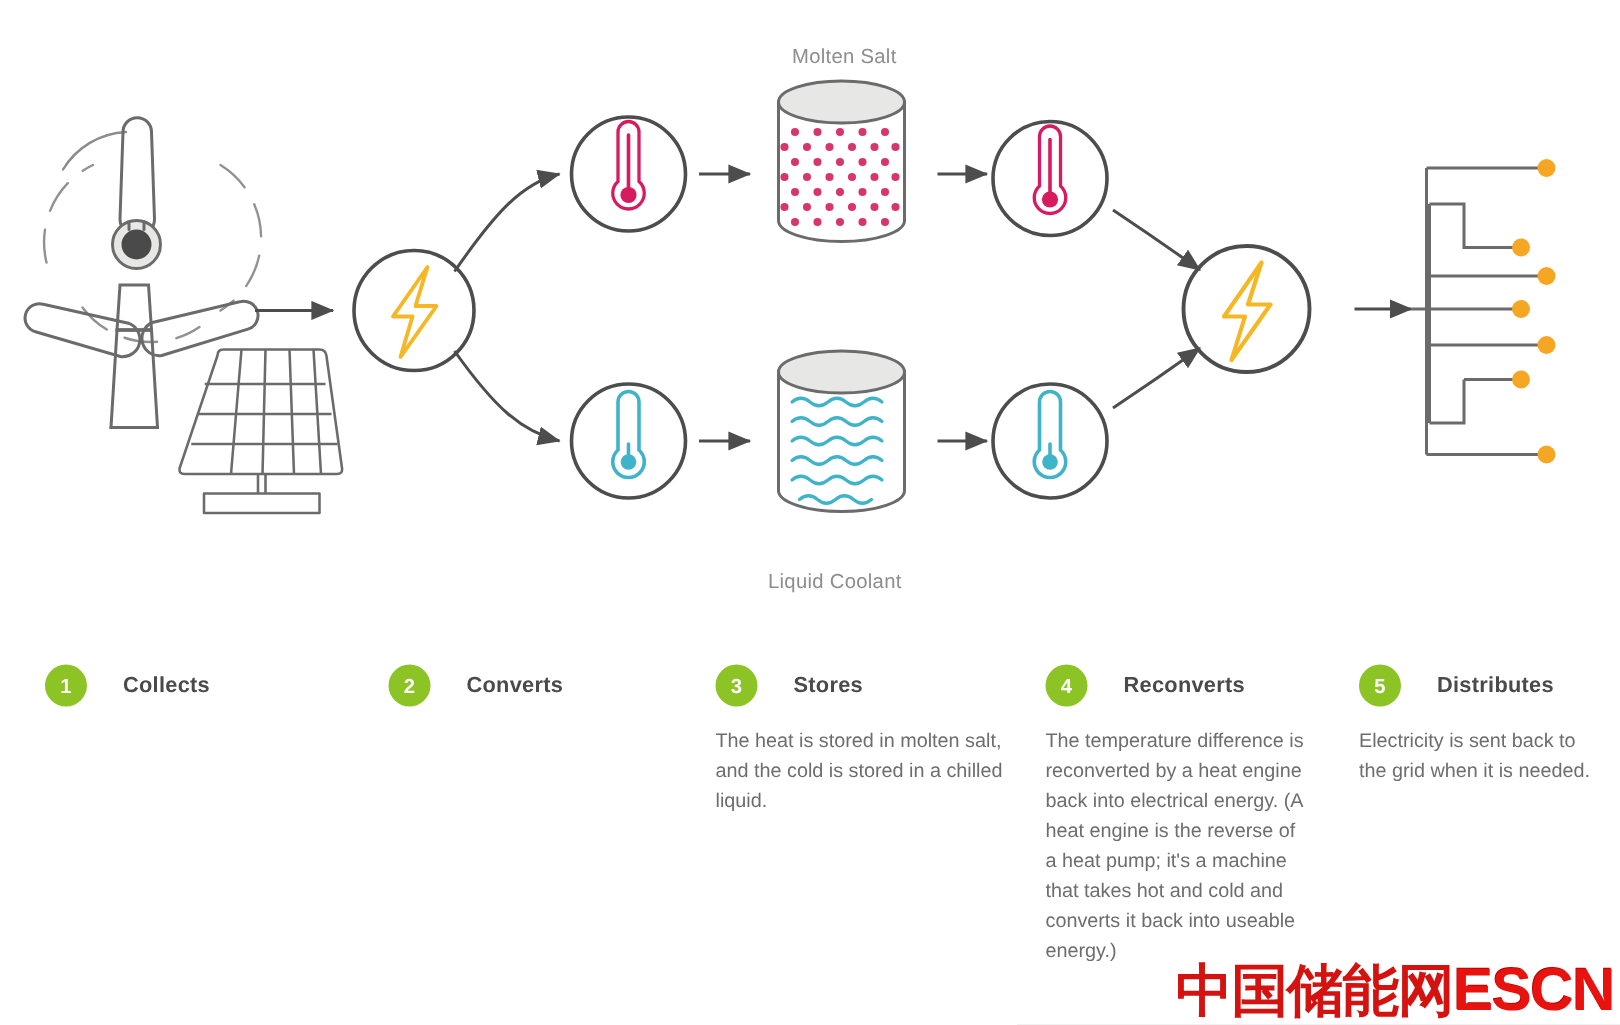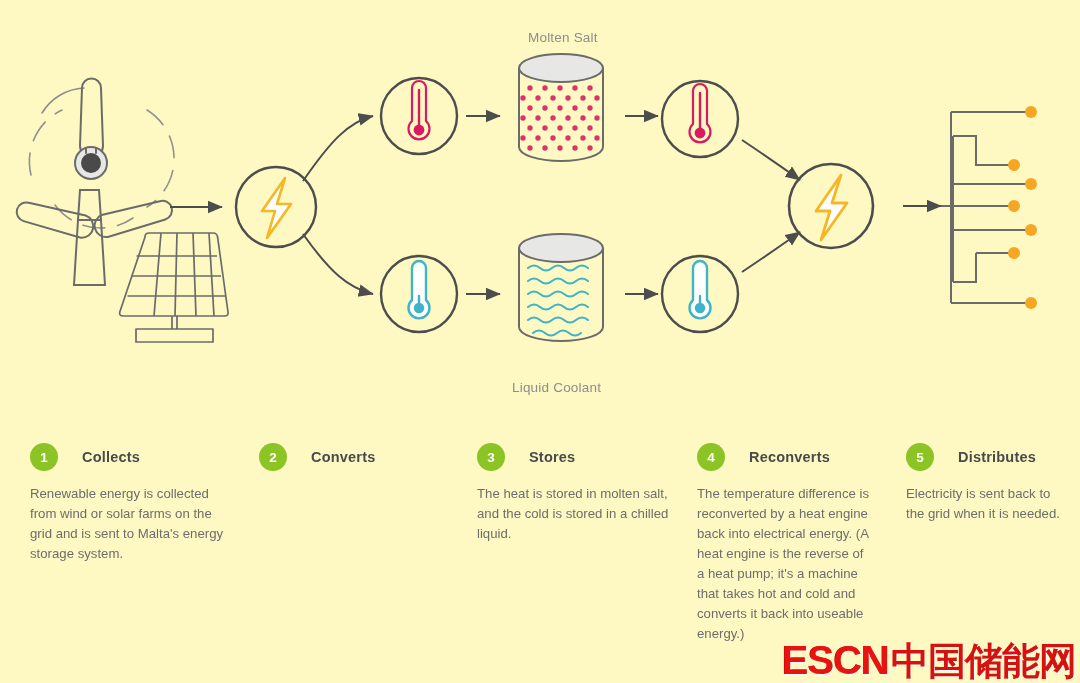--- a/index.html
+++ b/index.html
@@ -2,21 +2,21 @@
 <html><head>
 <meta charset="utf-8">
 <style>
   * { box-sizing: border-box; margin: 0; padding: 0; }
   html, body {
     width: 1080px; height: 683px;
     background: #e7e7e5;
     font-family: "Liberation Sans", sans-serif;
     overflow: hidden;
   }
-  #root { position: relative; width: 1080px; height: 683px; background: #fef9c3; }
+  #root { position: relative; width: 1080px; height: 683px; background: #ffffff; }
 
   
   #diagram { position: absolute; left: 0; top: 0; width: 1080px; height: 420px; }
   .cap {
     position: absolute;
     font-size: 13.5px;
     color: #8d8d8d;
     letter-spacing: .2px;
     white-space: nowrap;
   }
@@ -267,21 +267,20 @@
     <div class="cap" id="cap-cold">Liquid Coolant</div>
   </div>
 
   <div id="steps">
 
     <div class="step" id="step-1">
       <div class="step-head">
         <div class="badge">1</div>
         <div class="step-title">Collects</div>
       </div>
-      <div class="step-body">Renewable energy is collected from wind or solar farms on the grid and is sent to Malta's energy storage system.</div>
     </div>
 
     <div class="step" id="step-2">
       <div class="step-head">
         <div class="badge">2</div>
         <div class="step-title">Converts</div>
       </div>
     </div>
 
     <div class="step" id="step-3">
@@ -303,17 +302,17 @@
     <div class="step" id="step-5">
       <div class="step-head">
         <div class="badge">5</div>
         <div class="step-title">Distributes</div>
       </div>
       <div class="step-body">Electricity is sent back to the grid when it is needed.</div>
     </div>
   </div>
 
   <div id="watermark">
+    <span id="wm-cjk">中国储能网</span>
     <span id="wm-latin">ESCN</span>
-    <span id="wm-cjk">中国储能网</span>
   </div>
 
 </div>
 
 </body></html>

